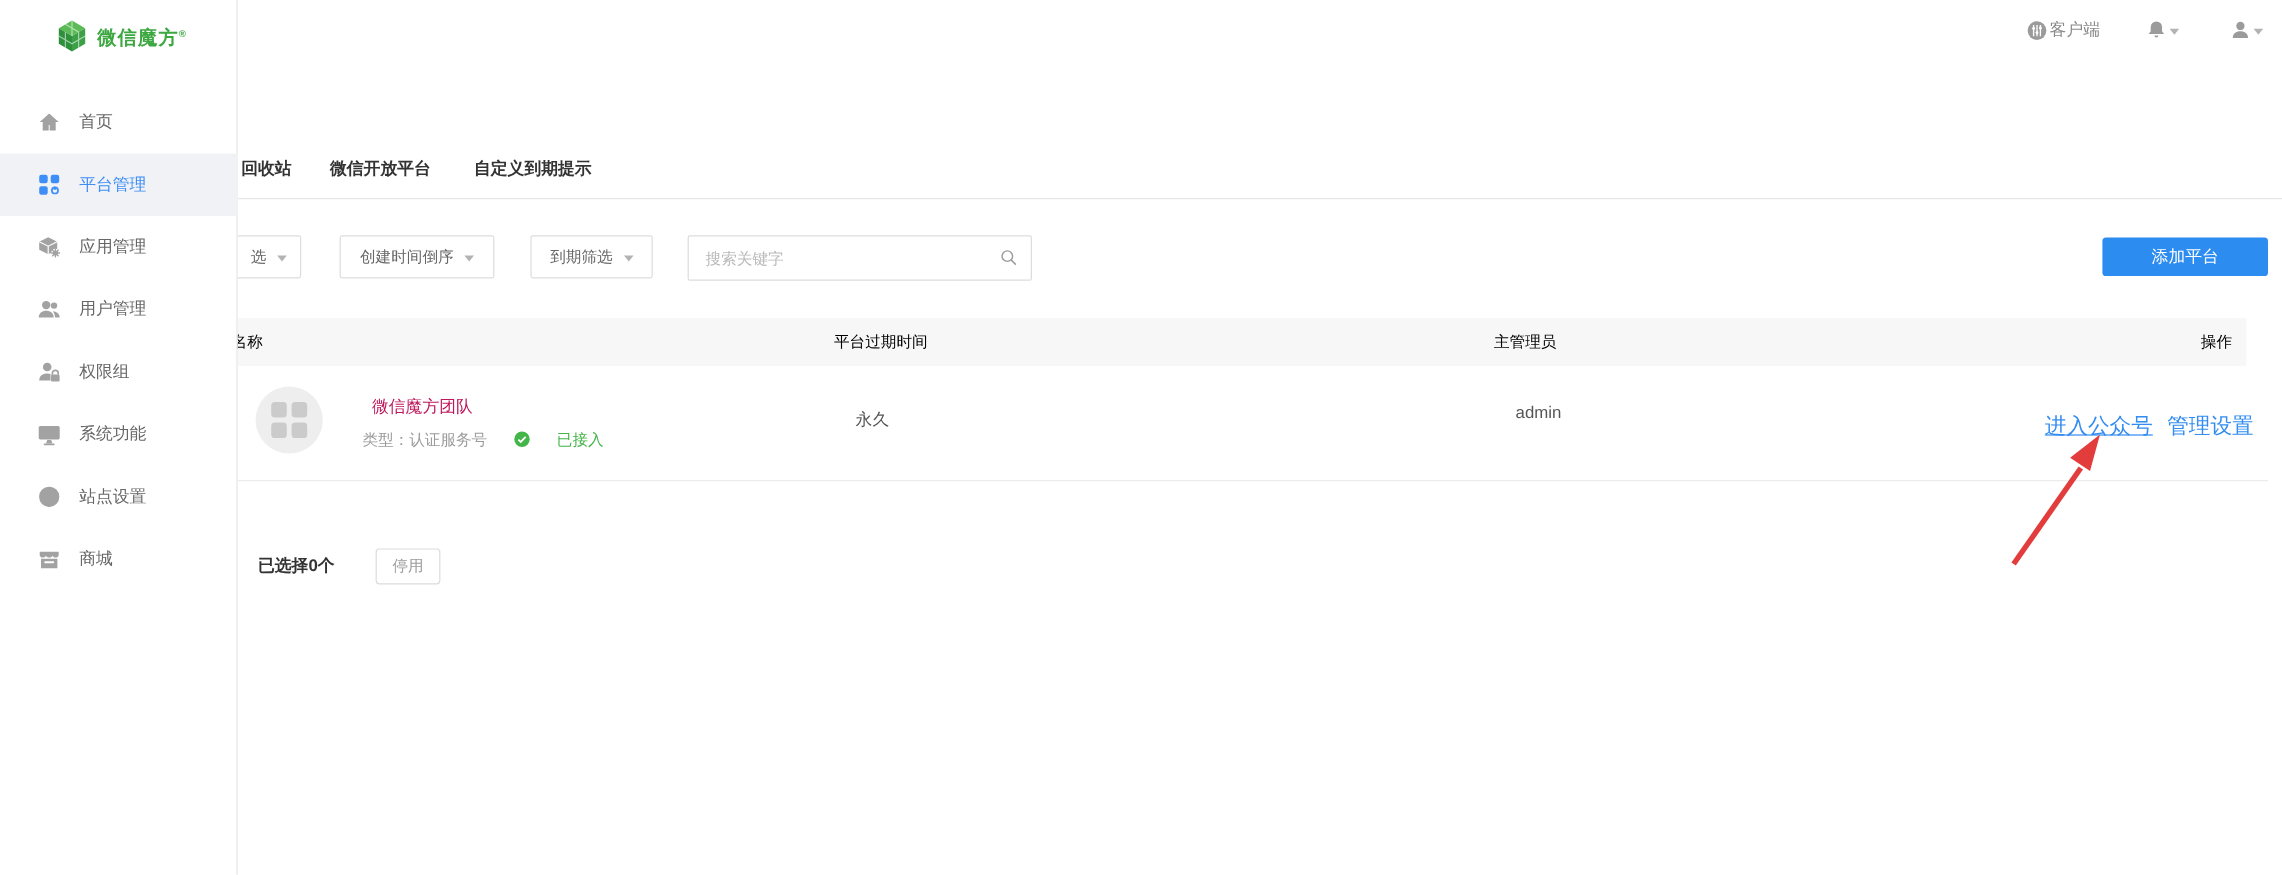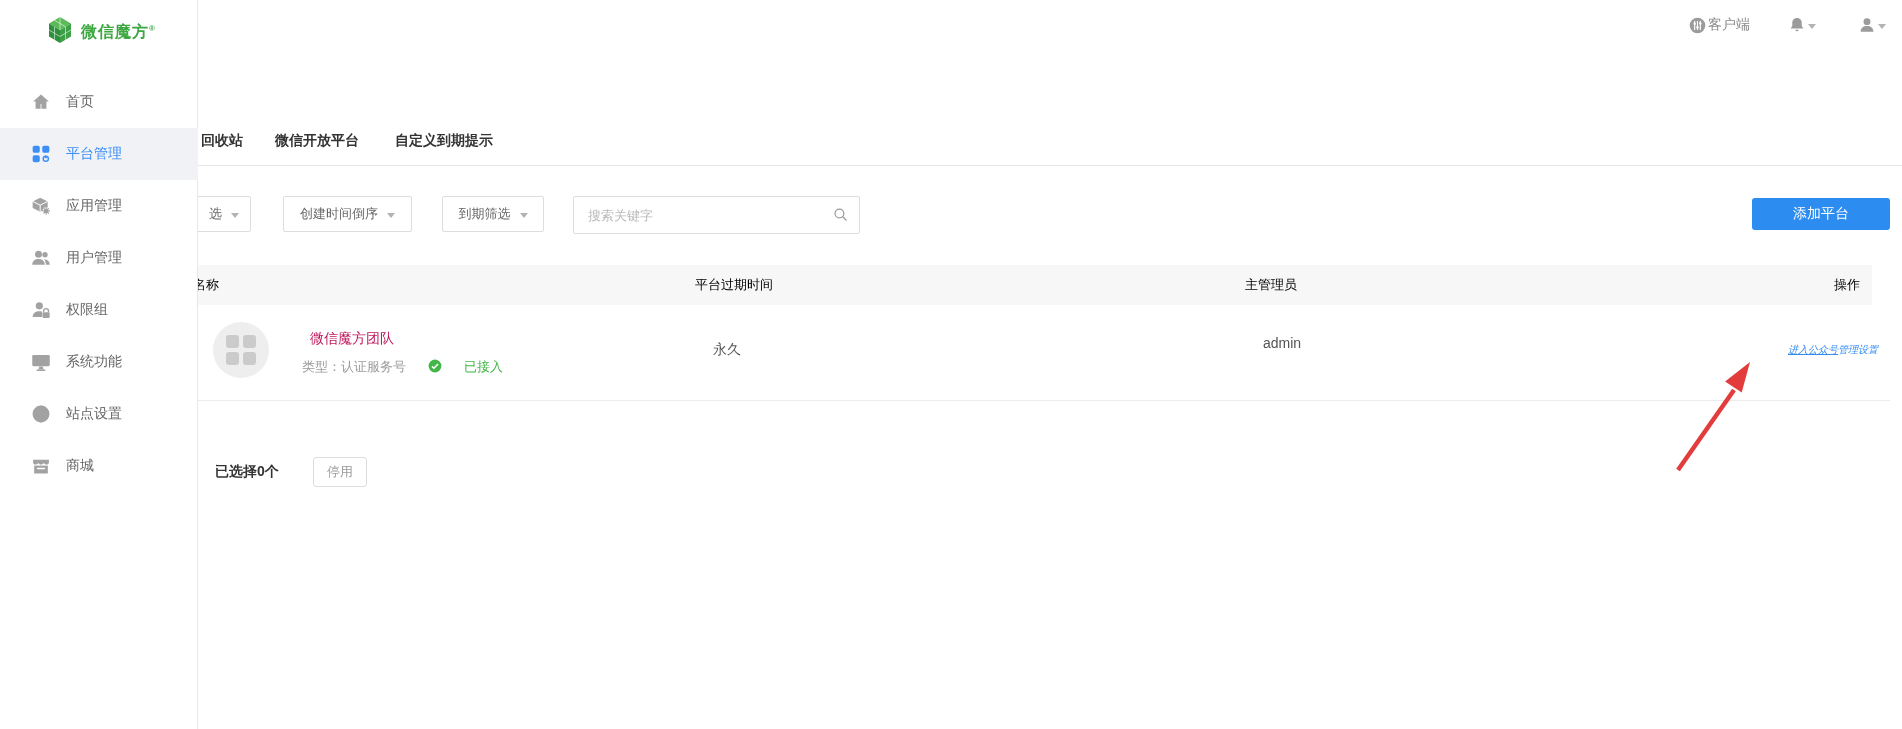--- a/index.html
+++ b/index.html
@@ -72,21 +72,21 @@
     grid-template-columns:13px 13px; grid-template-rows:13px 13px; gap:4px;
     align-content:center; justify-content:center; }
   .avatar i { background:#cbcbcb; border-radius:3px; }
   .rname { position:absolute; left:112px; top:25px; font-size:14px; color:#be185d; }
   .rtype { position:absolute; left:104px; top:53px; display:flex; align-items:center;
     gap:22px; font-size:13px;text-align:center; }
   .rtype .tlabel { color:#9b9b9b; }
   .rtype .status { color:#44b549; }
   .rexpire { position:absolute; left:515px; top:36px; font-size:14px; color:#555; }
   .radmin { position:absolute; left:1065px; top:30px; font-size:14px; color:#555; }
-  .ractions { position:absolute; right:12px; top:38px; display:flex; gap:0; font-size:10px;font-style:italic; }
+  .ractions { position:absolute; right:12px; top:38px; display:flex; gap:12px; font-size:18px; }
   .ractions a { color:#338cf0; cursor:pointer; text-decoration:none; }
   .ractions a.enter { text-decoration:underline; }
 
   
   .footerbar { position:absolute; left:198px; top:450px; width:1692px; height:50px; }
   .selcount { position:absolute; left:17px; top:13px; font-size:14px; font-weight:600; color:#333; }
   .disbtn { position:absolute; left:115px; top:7px; width:54px; height:30px; background:#fff;
     border:1px solid #dcdcdc; border-radius:3px; font-size:13px; color:#9b9b9b;
     display:flex; align-items:center; justify-content:center; cursor:pointer; }
 

